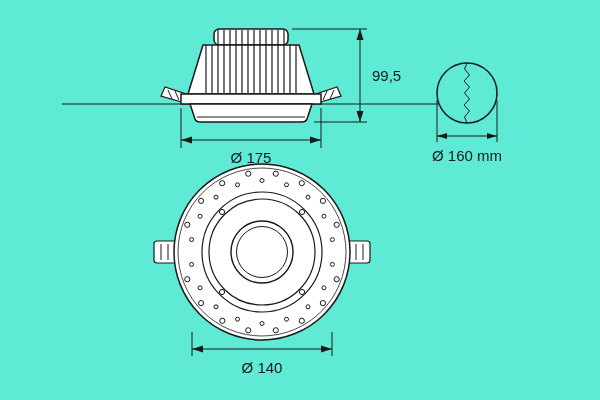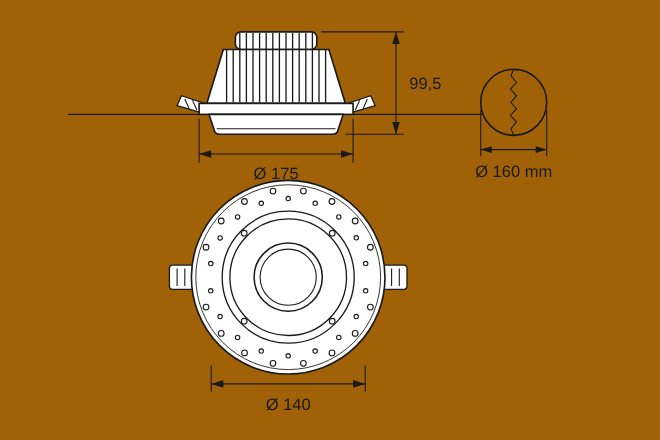--- a/index.html
+++ b/index.html
@@ -1,19 +1,19 @@
 <!DOCTYPE html>
 <html><head>
 <meta charset="utf-8">
 <style>
   html,body{margin:0;padding:0;background:#fff;}
   .canvas{
     position:relative;
     width:600px;height:400px;
-    background:#a16207;
+    background:#5eead4;
     font-family:"Liberation Sans", sans-serif;
     overflow:hidden;
   }
   svg{display:block;}
   .dim-text{
     font-family:"Liberation Sans", sans-serif;
     font-size:15px;
     fill:#1a1a1a;
   }
   .outline{fill:#ffffff;stroke:#1a1a1a;stroke-width:1.5;}

